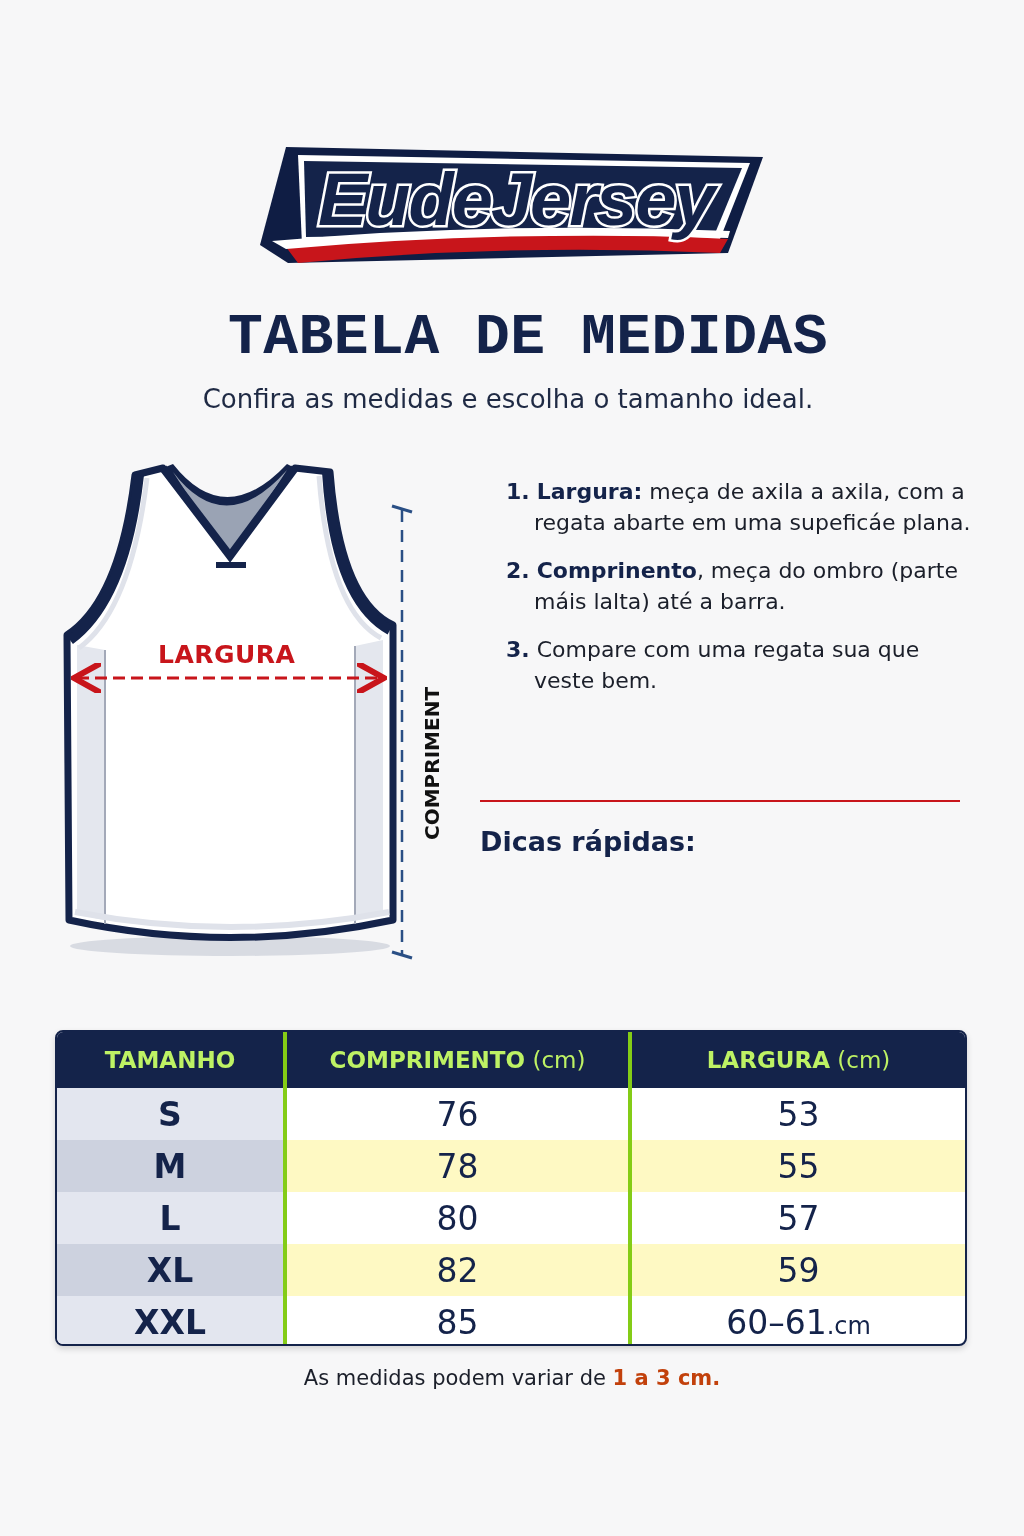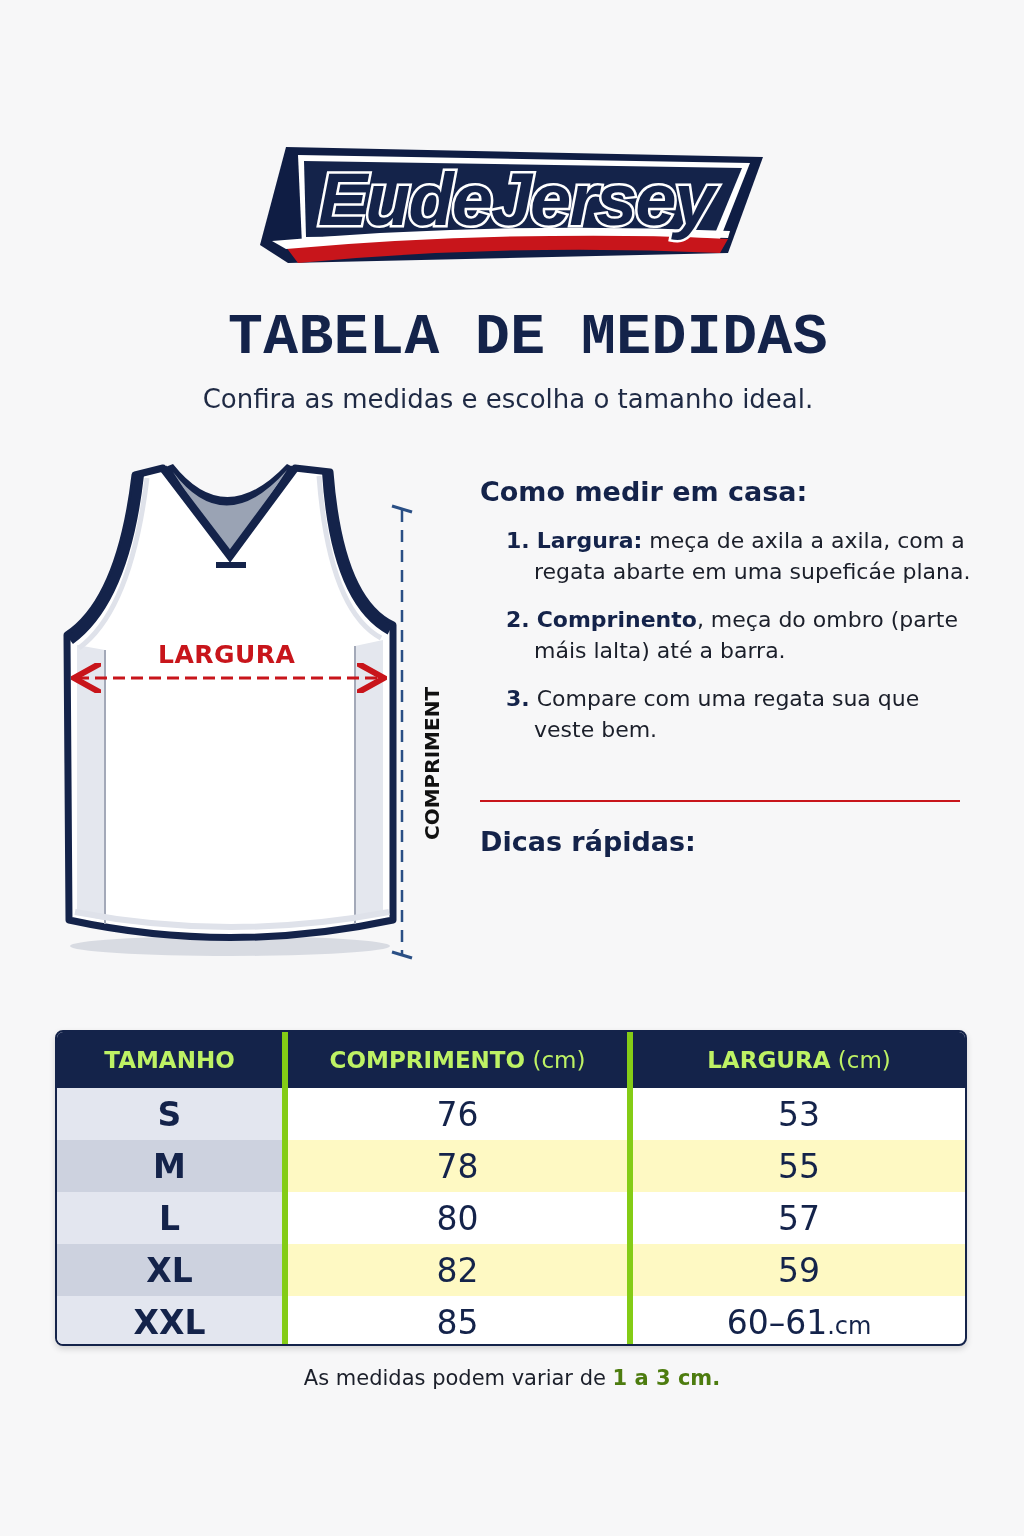--- a/index.html
+++ b/index.html
@@ -93,36 +93,36 @@
     border: 2px solid #14234a; border-radius: 8px; overflow: hidden;
     background: #fff;
     box-shadow: 0 3px 6px rgba(0,0,0,0.15);
   }
   .size-table table { width: 100%; height: 100%; border-collapse: collapse; }
   .size-table th {
     background: #14234a; color: #bef264; font-weight: bold; font-size: 23px;
     height: 56px; text-align: center;
   }
   .size-table th .unit { font-weight: normal; }
-  .size-table th + th, .size-table td + td { border-left: 6px solid #84cc16; }
+  .size-table th + th, .size-table td + td { border-left: 4px solid #84cc16; }
   .size-table td {
     text-align: center; font-size: 33px; color: #14234a; height: 52px;
   }
   .size-table td.size { font-weight: bold; background: #e3e6ef; }
   .size-table tr.alt td { background: #fef9c3; }
   .size-table tr.alt td.size { background: #cdd2df; }
   .size-table td .small { font-size: 24px; }
   .col-size { width: 228px; }
   .col-comp { width: 345px; }
 
   .footnote {
     position: absolute; left: 0; right: 0; top: 1366px;
     text-align: center; font-size: 21px; color: #1b1f2a;
   }
-  .footnote b { color: #4d7c0f; }
+  .footnote b { color: #c2410c; }
 </style>
 </head>
 <body>
 
 <div class="logo">
   <svg viewBox="0 0 515 140">
 
     <path d="M28 12 L505 22 L470 118 L30 128 L2 110 Z" fill="#0f1d44"></path>
     <path d="M40 20 L492 28 L462 104 L44 110 Z" fill="#ffffff"></path>
     <path d="M46 26 L484 33 L458 96 L48 102 Z" fill="#14234a"></path>
@@ -172,21 +172,20 @@
 
     <line x1="347" y1="60" x2="347" y2="505" stroke="#2a4f85" stroke-width="2.5" stroke-dasharray="12 8"></line>
     <line x1="337" y1="56" x2="357" y2="62" stroke="#2a4f85" stroke-width="3"></line>
     <line x1="337" y1="502" x2="357" y2="508" stroke="#2a4f85" stroke-width="3"></line>
   </svg>
 </div>
 <div class="largura-label">LARGURA</div>
 <div class="compr-label">COMPRIMENT</div>
 
 <div class="howto">
-  <h2>Como medir em casa:</h2>
   <ol class="steps">
     <li>
       <span class="num">1.</span>
       <span class="kw">Largura:</span><span> meça de axila a axila, com a regata abarte em uma supeficáe plana.</span>
     </li>
     <li>
       <span class="num">2.</span>
       <span class="kw">Comprinento</span><span>, meça do ombro (parte máis lalta) até a barra.</span>
     </li>
     <li>

